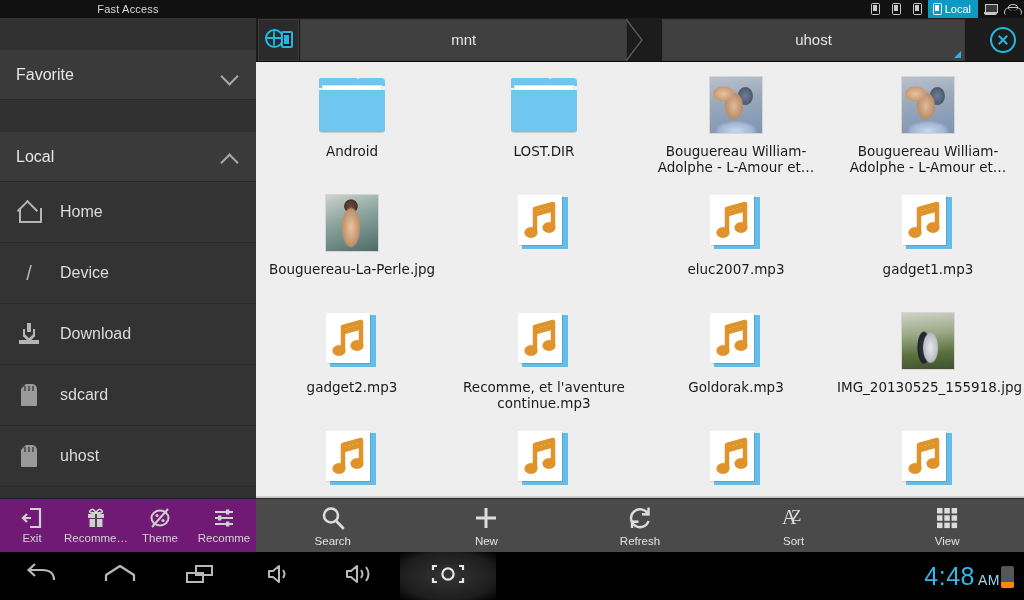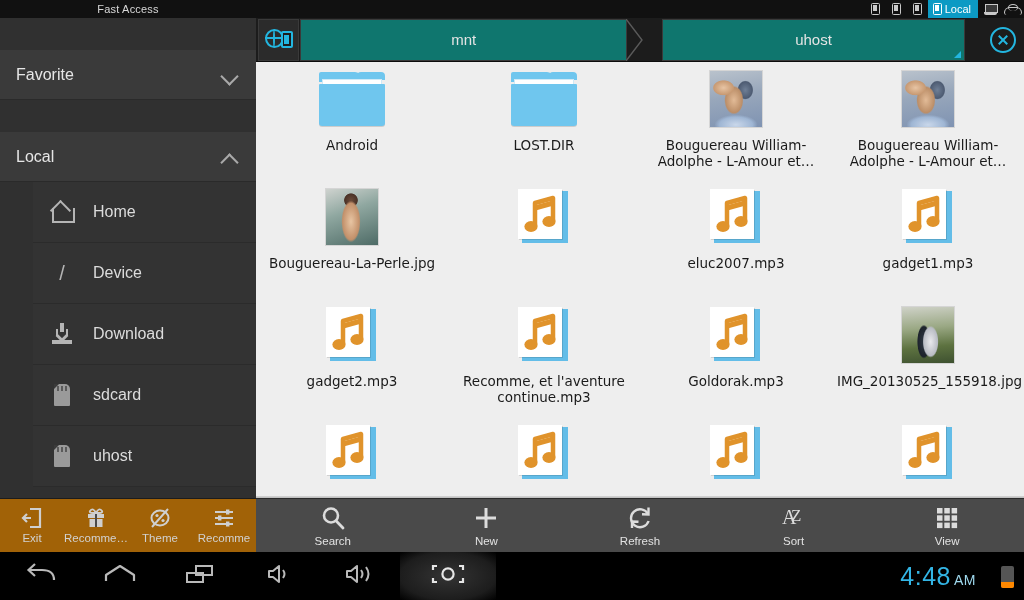--- a/index.html
+++ b/index.html
@@ -34,21 +34,21 @@
     content:""; position:absolute; left:3px; top:5px;
     width:11px; height:11px;
     border-right:2px solid #cfcfcf; border-bottom:2px solid #cfcfcf;
     transform:rotate(45deg);
   }
   .chev.up::after { top:9px; transform:rotate(-135deg); }
   .side-item {
     height:61px; display:flex; align-items:center;
     padding:0 16px; background:#333333;
     border-bottom:1px solid #2b2b2b;
-    color:#dcdcdc; font-size:16px; gap:16px;margin-left:33px;
+    color:#dcdcdc; font-size:16px; gap:16px;
   }
   .side-item .ico {
     width:26px; height:26px; flex:0 0 26px; position:relative;
     display:flex; align-items:center; justify-content:center;
   }
   .side-item .lbl { padding-left:2px; }
 
   
   .ic-home { width:24px; height:20px; position:relative; }
   .ic-home::before{
@@ -88,21 +88,21 @@
     box-shadow:4px 0 0 #5a5a5a, 8px 0 0 #5a5a5a;
   }
   .ic-card::after{
     content:""; position:absolute; left:0; top:0;
     width:0; height:0; border-left:5px solid #3a3a3a; border-bottom:5px solid transparent;
   }
 
   
   #side-tools {
     position:absolute; left:0; top:498px; width:256px; height:54px;
-    background:#a16207; display:flex; border-top:1px solid #1c1c1c;
+    background:#701a75; display:flex; border-top:1px solid #1c1c1c;
   }
   #side-tools .tool {
     flex:1; display:flex; flex-direction:column; align-items:center;
     justify-content:center; gap:3px; color:#d2d2d2; font-size:11.5px;
   }
   .tbico { height:22px; display:flex; align-items:flex-end; }
 
   
   #topbar {
     position:absolute; left:256px; top:0; width:768px; height:18px;
@@ -178,21 +178,21 @@
   }
   .ic-net .dev {
     position:absolute; right:0; top:3px; width:12px; height:17px;
     border:2px solid #23b6e0; border-radius:2px; background:#1c1c1c;
   }
   .ic-net .dev::after{
     content:""; position:absolute; left:1.5px; top:2px; width:5px; height:9px;
     background:#23b6e0;
   }
   .crumb {
-    position:relative; height:42px; background:#0f766e;
+    position:relative; height:42px; background:#404040;
     display:flex; align-items:center; justify-content:center;
     color:#e4e4e4; font-size:15px; border:1px solid #3a3a3a;
     margin-right:18px;
   }
   .crumb .arrowcut {
     position:absolute; right:-18px; top:-1px; width:18px; height:42px;
     z-index:2; pointer-events:none;
   }
   .crumb .corner {
     position:absolute; right:3px; bottom:2px;
@@ -214,20 +214,21 @@
   .ic-close::before{ transform:rotate(45deg); }
   .ic-close::after { transform:rotate(-45deg); }
 
   
   #content {
     position:absolute; left:256px; top:62px; width:768px; height:436px;
     background:#eeeeee; overflow:hidden;
   }
   #grid {
     display:grid; grid-template-columns:repeat(4,1fr);
+    padding-top:6px;
   }
   .cell {
     height:118px; display:flex; flex-direction:column; align-items:center;
     padding-top:6px;
   }
   .cell .thumbwrap {
     height:62px; display:flex; align-items:center; justify-content:center;
   }
   .cell .name {
     margin-top:7px; width:182px; text-align:center;
@@ -309,21 +310,21 @@
   }
   .navbtn {
     width:80px; height:48px; display:flex; align-items:center; justify-content:center;
   }
   #shot-btn {
     width:96px; height:48px; display:flex; align-items:center; justify-content:center;
     background:radial-gradient(ellipse at center, #343434 0%, #1d1d1d 70%, #000 100%);
   }
   #clockarea {
     position:absolute; right:10px; top:0; height:49px;
-    display:flex; align-items:center; gap:25px;text-align:center;
+    display:flex; align-items:center; gap:1px;text-align:center;
   }
   #clock { color:#33b5e5; font-size:25px; letter-spacing:.5px; }
   #clock .ampm { font-size:14px; color:#9fd9ee; margin-left:3px; }
   .battery {
     width:13px; height:22px; background:#555; border-radius:2px; position:relative;
     overflow:hidden;
   }
   .battery::before{
     content:""; position:absolute; left:4px; top:-3px; width:5px; height:3px;
     background:#555; border-radius:1px;

